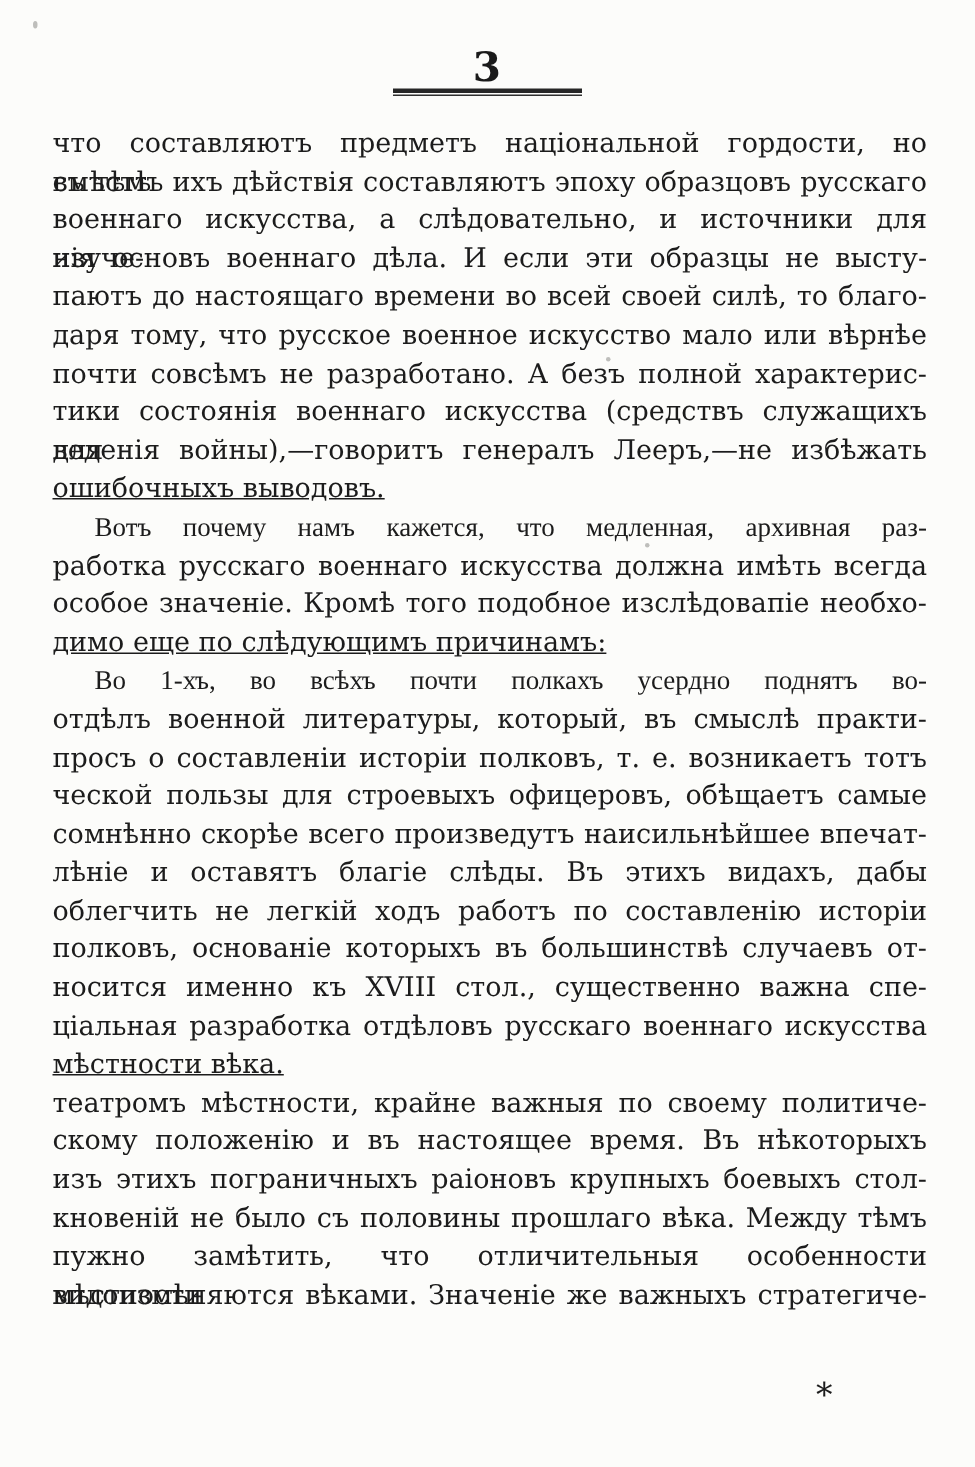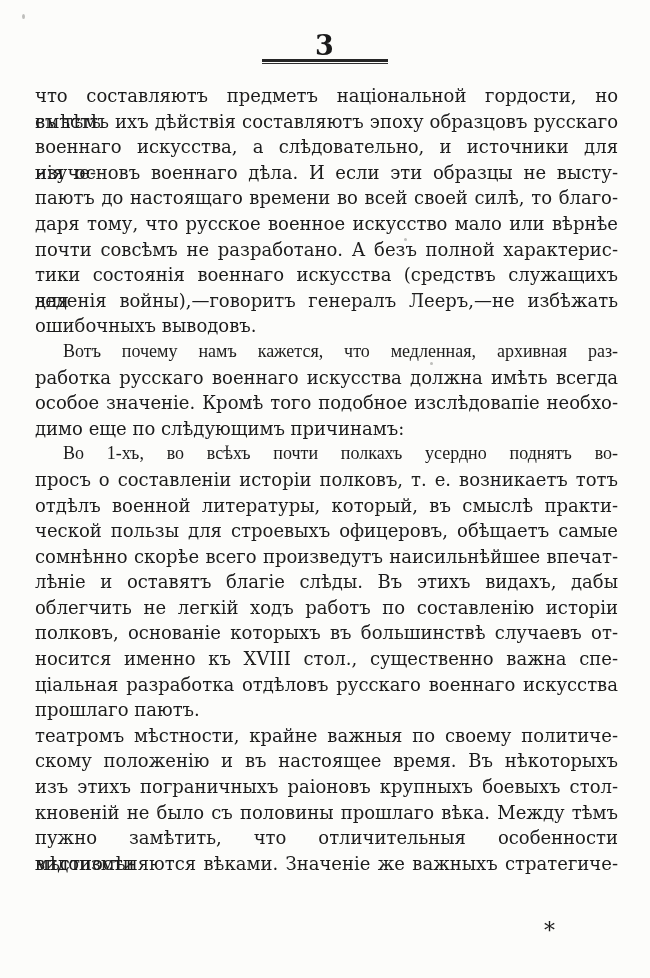--- a/index.html
+++ b/index.html
@@ -43,21 +43,21 @@
   .line {
     height: 25.6px;
     line-height: 25.6px;
     font-size: 18px;
     white-space: normal;
     text-align: justify;
     text-align-last: justify;
     overflow: visible;
     color: #1c1c1c;
   }
-  .line-end { text-align-last: left; }
+  .line-end { text-align-last: left; text-decoration: underline; }
   .line-indent { padding-left: 28px; font-family: Liberation Serif, serif; }
   .footnote-mark {
     position: absolute;
     top: 918px;
     left: 544px;
     font-size: 22px;
     color: #1c1c1c;
   }
   .speck {
     position: absolute;
@@ -95,30 +95,30 @@
         <div class="line line-end">ошибочныхъ выводовъ.</div>
       </div>
       <div class="paragraph">
         <div class="line line-indent">Вотъ почему намъ кажется, что медленная, архивная раз-</div>
         <div class="line">работка русскаго военнаго искусства должна имѣть всегда</div>
         <div class="line">особое значеніе. Кромѣ того подобное изслѣдовапіе необхо-</div>
         <div class="line line-end">димо еще по слѣдующимъ причинамъ:</div>
       </div>
       <div class="paragraph">
         <div class="line line-indent">Во 1-хъ, во всѣхъ почти полкахъ усердно поднятъ во-</div>
+        <div class="line">отдѣлъ военной литературы, который, въ смыслѣ практи-</div>
         <div class="line">просъ о составленіи исторіи полковъ, т. е. возникаетъ тотъ</div>
-        <div class="line">отдѣлъ военной литературы, который, въ смыслѣ практи-</div>
         <div class="line">ческой пользы для строевыхъ офицеровъ, обѣщаетъ самые</div>
         <div class="line">сомнѣнно скорѣе всего произведутъ наисильнѣйшее впечат-</div>
         <div class="line">лѣніе и оставятъ благіе слѣды. Въ этихъ видахъ, дабы</div>
         <div class="line">облегчить не легкій ходъ работъ по составленію исторіи</div>
         <div class="line">полковъ, основаніе которыхъ въ большинствѣ случаевъ от-</div>
         <div class="line">носится именно къ XVIII стол., существенно важна спе-</div>
         <div class="line">ціальная разработка отдѣловъ русскаго военнаго искусства</div>
-        <div class="line line-end">прошлаго паютъ.</div>
+        <div class="line line-end">мѣстности вѣка.</div>
       </div>
       <div class="paragraph">
         <div class="line">театромъ мѣстности, крайне важныя по своему политиче-</div>
         <div class="line">скому положенію и въ настоящее время. Въ нѣкоторыхъ</div>
         <div class="line">изъ этихъ пограничныхъ раіоновъ крупныхъ боевыхъ стол-</div>
         <div class="line">кновеній не было съ половины прошлаго вѣка. Между тѣмъ</div>
         <div class="line">пужно замѣтить, что отличительныя особенности мѣстпости</div>
         <div class="line">видоизмѣняются вѣками. Значеніе же важныхъ стратегиче-</div>
       </div>
     </div>

